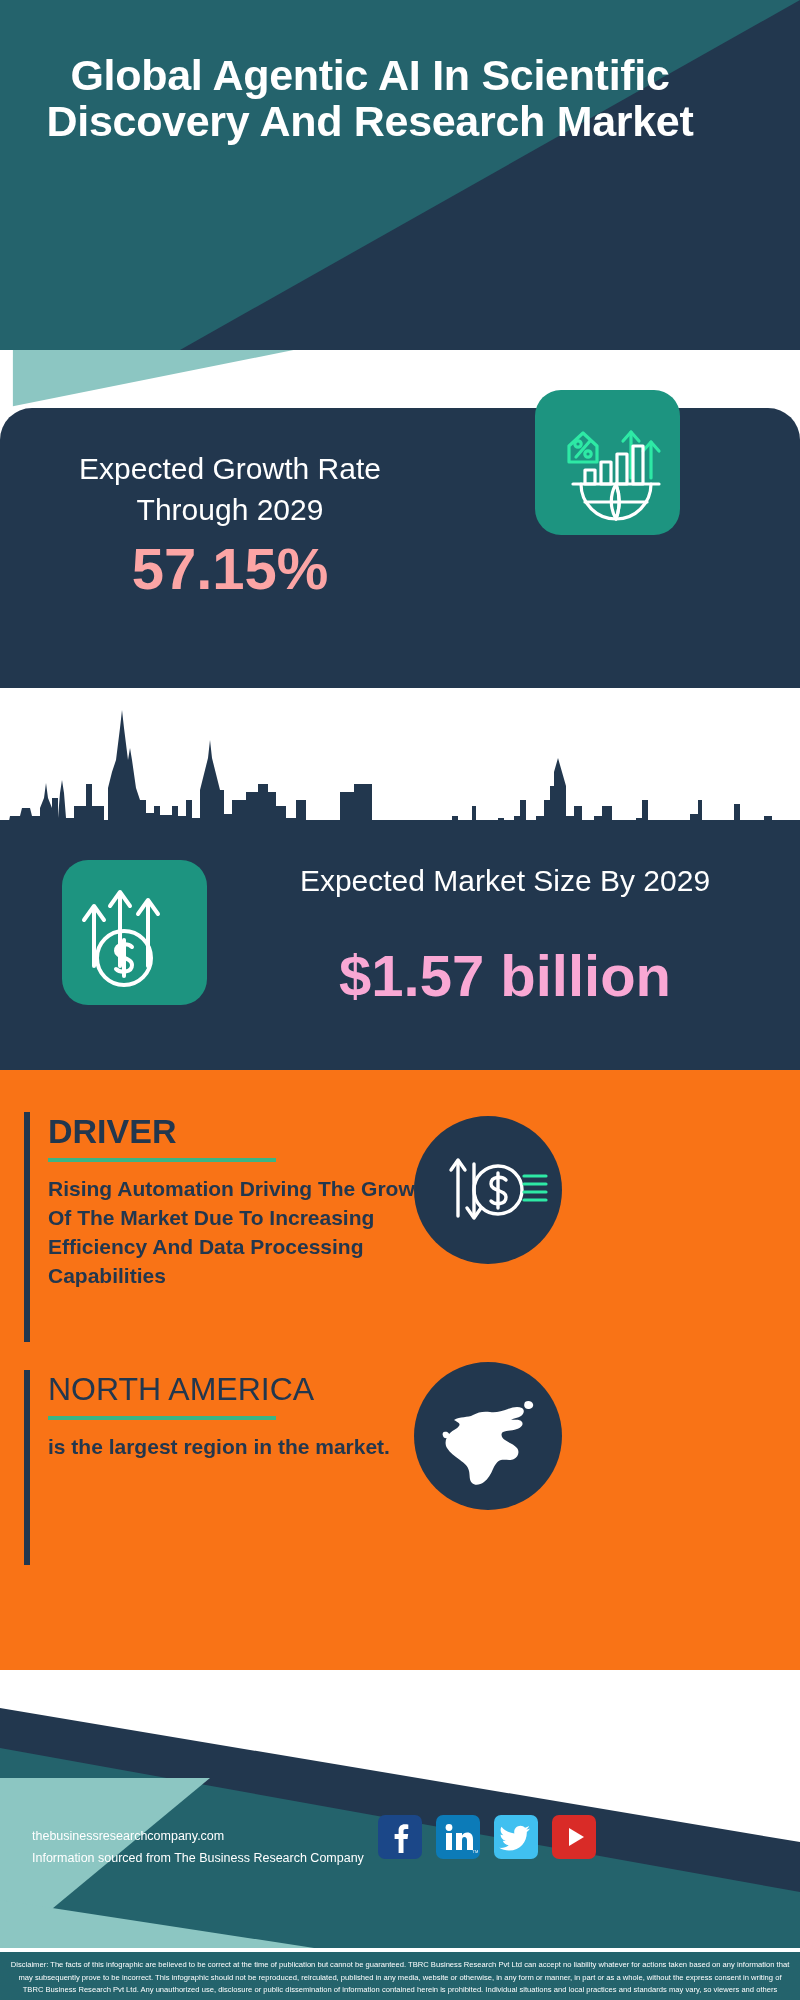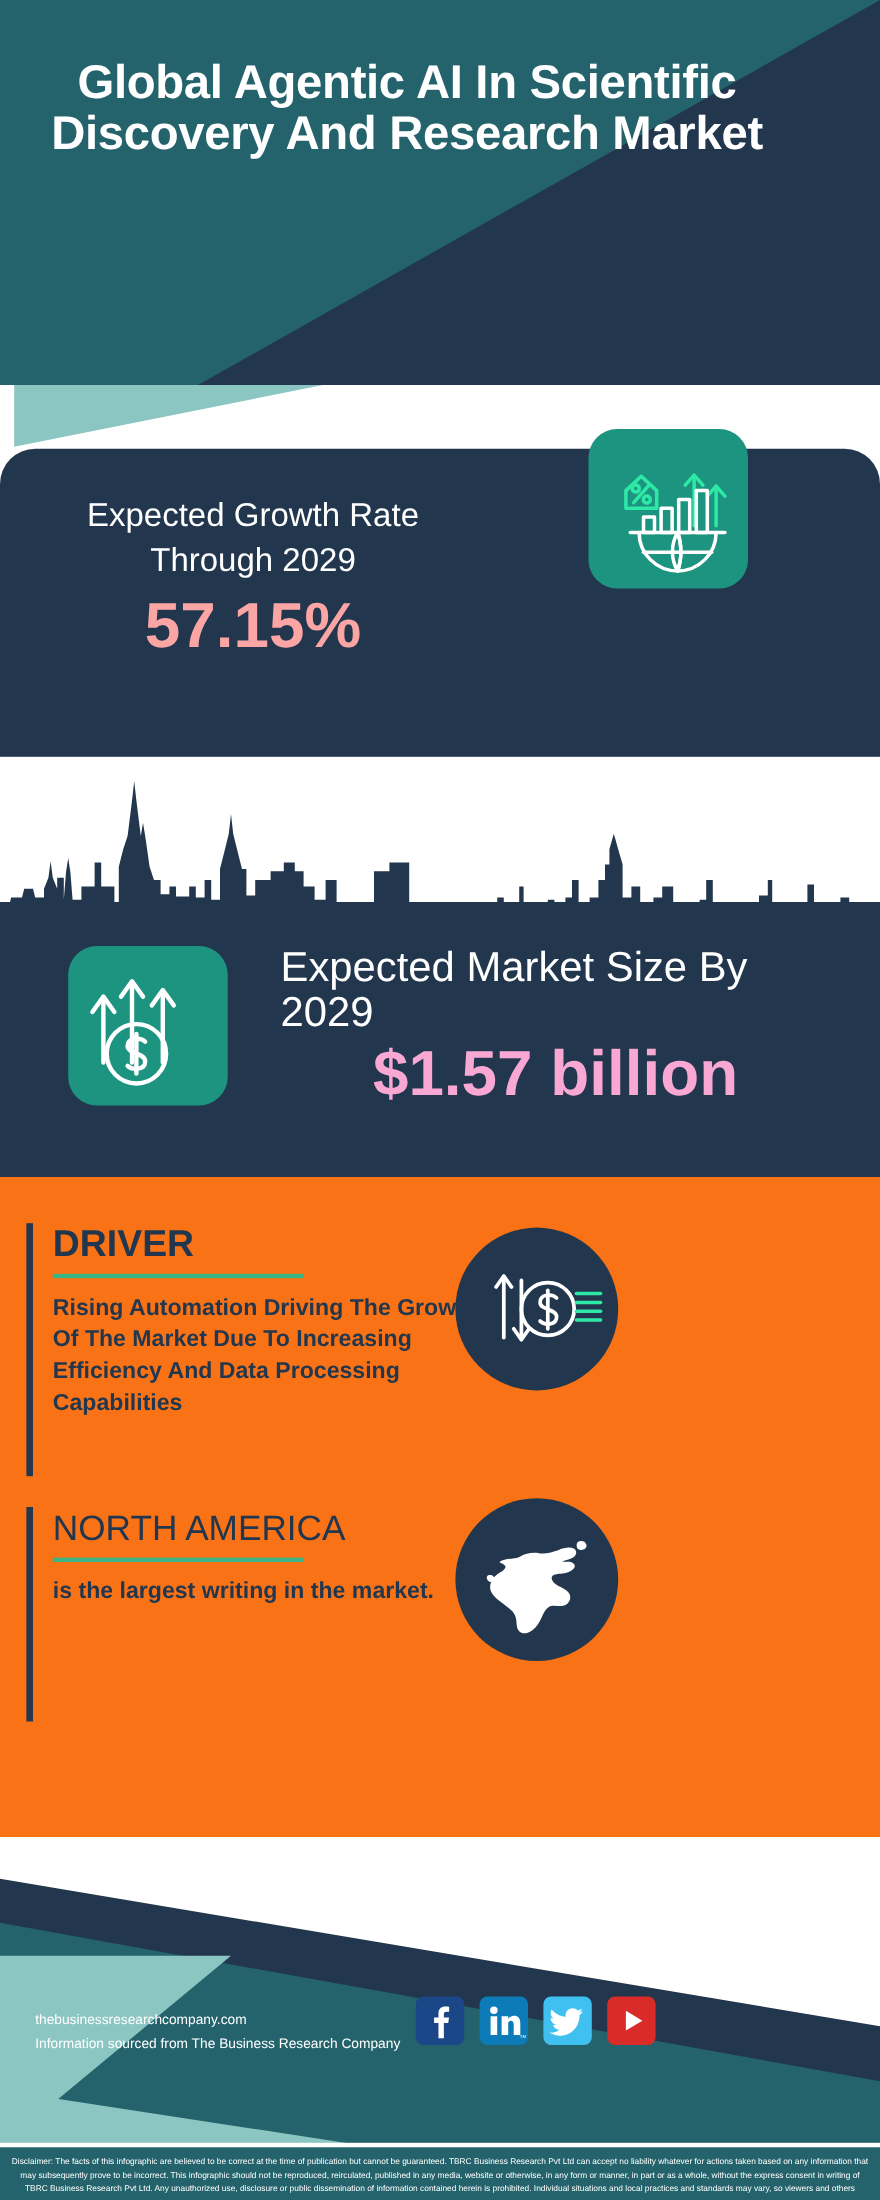--- a/index.html
+++ b/index.html
@@ -39,22 +39,22 @@
 
   
   .skyline-wrap{position:absolute;left:0;top:688px;width:800px;height:170px;background:#ffffff;}
   .skyline-wrap svg{display:block;}
   .market{position:absolute;left:0;top:820px;width:800px;height:250px;background:#22374e;}
   .market-iconbox{
     position:absolute;left:62px;top:40px;width:145px;height:145px;
     background:#1d9480;border-radius:26px;
   }
   .market-label{
-    position:absolute;left:255px;top:40px;width:500px;
-    color:#ffffff;font-size:38px;line-height:41px;
+    position:absolute;left:255px;top:40px;width:500px;text-align:center;
+    color:#ffffff;font-size:30px;line-height:41px;
   }
   .market-value{
     position:absolute;left:255px;top:124px;width:500px;text-align:center;
     color:#f9a8d4;font-size:58px;font-weight:bold;line-height:64px;
   }
 
   
   .insights{position:absolute;left:0;top:1070px;width:800px;height:600px;background:#f97316;}
   .block{position:absolute;}
   .bar{position:absolute;left:0;top:0;width:6px;background:#22374e;}
@@ -211,21 +211,21 @@
           <line x1="110" y1="84" x2="132" y2="84"></line>
         </g>
       </svg>
     </div>
 
     <div class="block" style="left:24px;top:300px;width:430px;height:195px;">
       <div class="bar" style="height:195px;"></div>
       <div class="block-body">
         <div class="block-title light">NORTH AMERICA</div>
         <div class="rule wide"></div>
-        <div class="block-text reg">is the largest writing in the market.</div>
+        <div class="block-text reg">is the largest region in the market.</div>
       </div>
     </div>
 
     <div class="circle-icon" style="left:414px;top:292px;">
       <svg width="148" height="148" viewBox="0 0 148 148">
         <path fill="#ffffff" d="M40 58 C46 54 54 56 59 53 C64 50 70 49 76 50 C82 51 88 49 94 47
           C99 45 104 44 108 46 C111 48 110 52 107 54 C104 56 100 56 97 58 C101 58 106 57 108 60
           C110 63 106 66 103 67 C98 69 93 68 89 70 C86 72 88 76 91 78 C95 81 100 82 103 86
           C106 90 104 95 100 97 C96 99 91 97 87 98 C83 99 81 103 79 107 C77 112 74 117 70 120
           C66 123 61 124 58 121 C55 118 56 113 55 109 C54 104 50 101 46 98 C41 94 36 91 33 86

